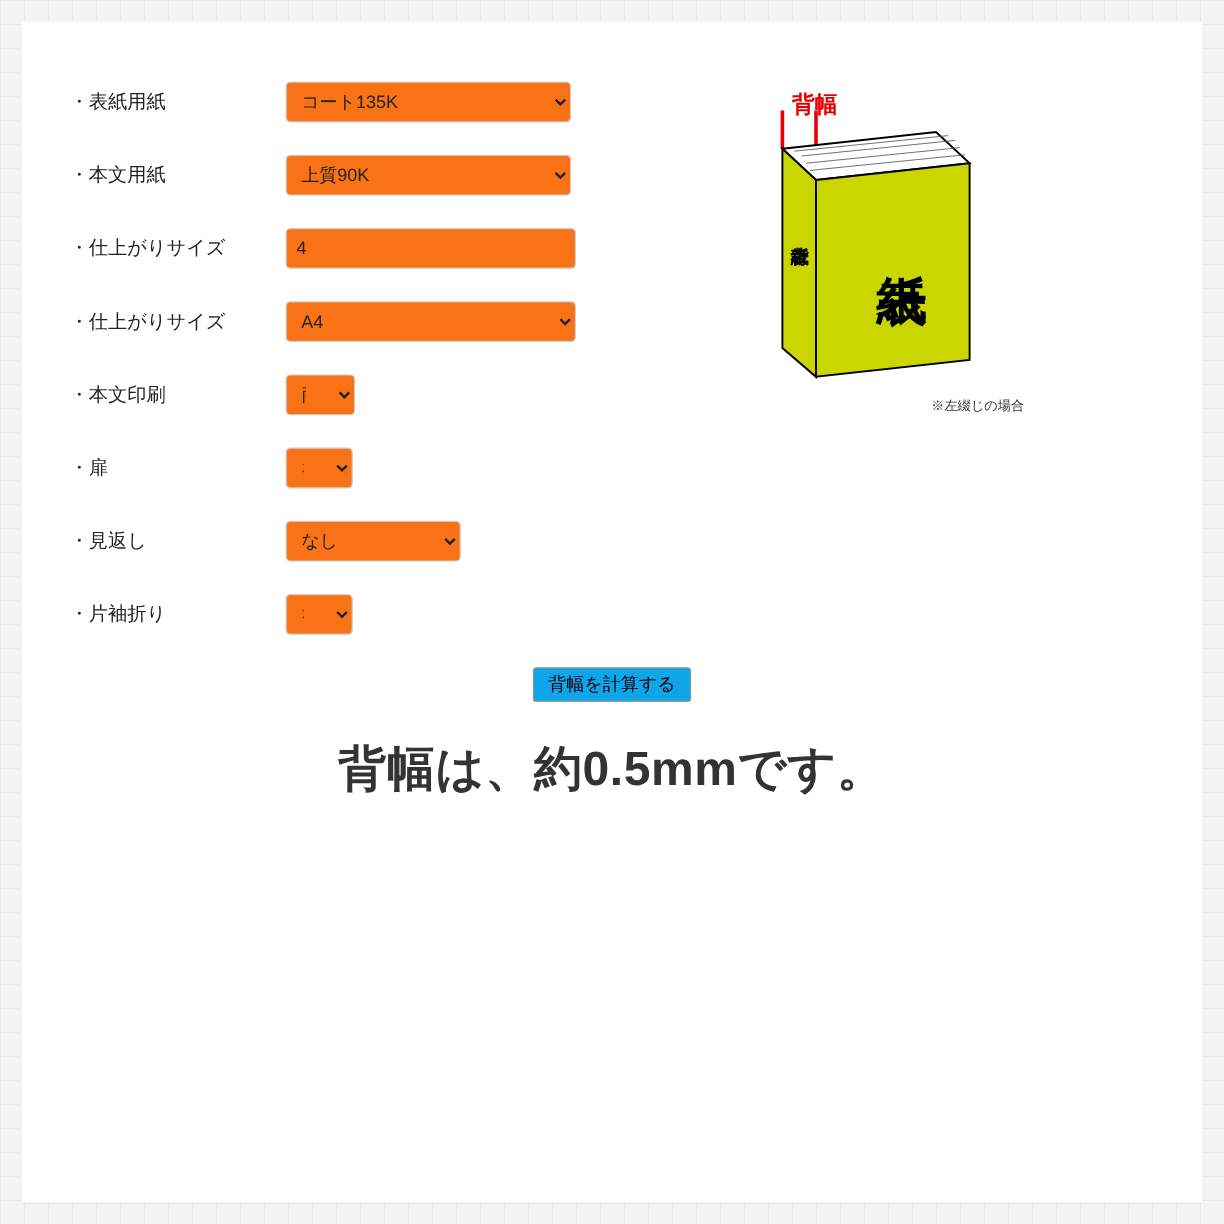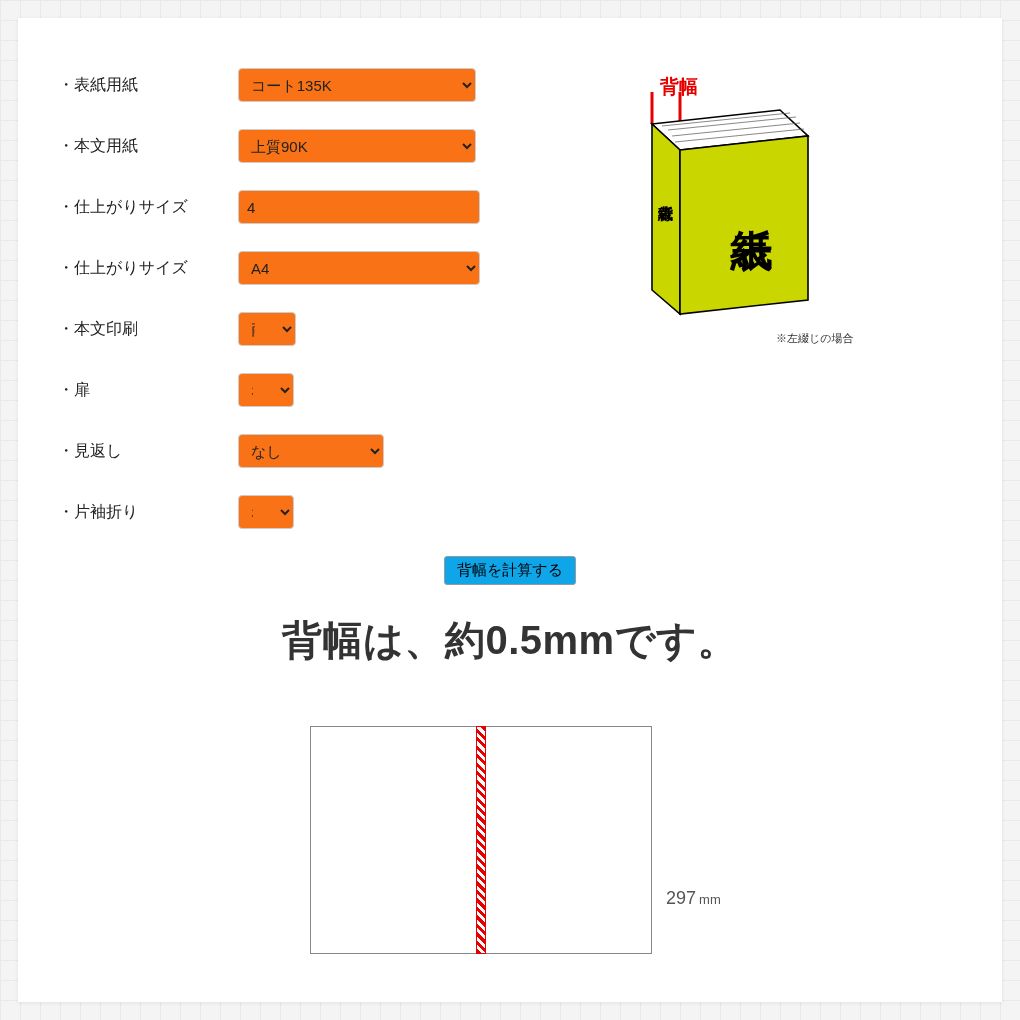--- a/index.html
+++ b/index.html
@@ -264,34 +264,14 @@
     </div>
 
   </div>
 
   <div class="calc-wrap">
     <button class="calc-btn">背幅を計算する</button>
   </div>
 
   <div class="result">背幅は、約0.5mmです。</div>
 
-  <div class="spread-wrap">
-    <span class="koko">ここ</span>
-    <div class="arrow"></div>
-
-    <span class="dim-top-left">
-      <span>210</span><span class="dim-unit">mm</span>
-    </span>
-    <span class="dim-top-right">
-      <span>210</span><span class="dim-unit">mm</span>
-    </span>
-    <span class="dim-right">
-      <span>297</span><span class="dim-unit">mm</span>
-    </span>
-
-    <div class="spread">
-      <div class="page-left"></div>
-      <div class="spine-bar"></div>
-      <div class="page-right"></div>
-    </div>
-  </div>
 
 </div>
 
 </body></html>

